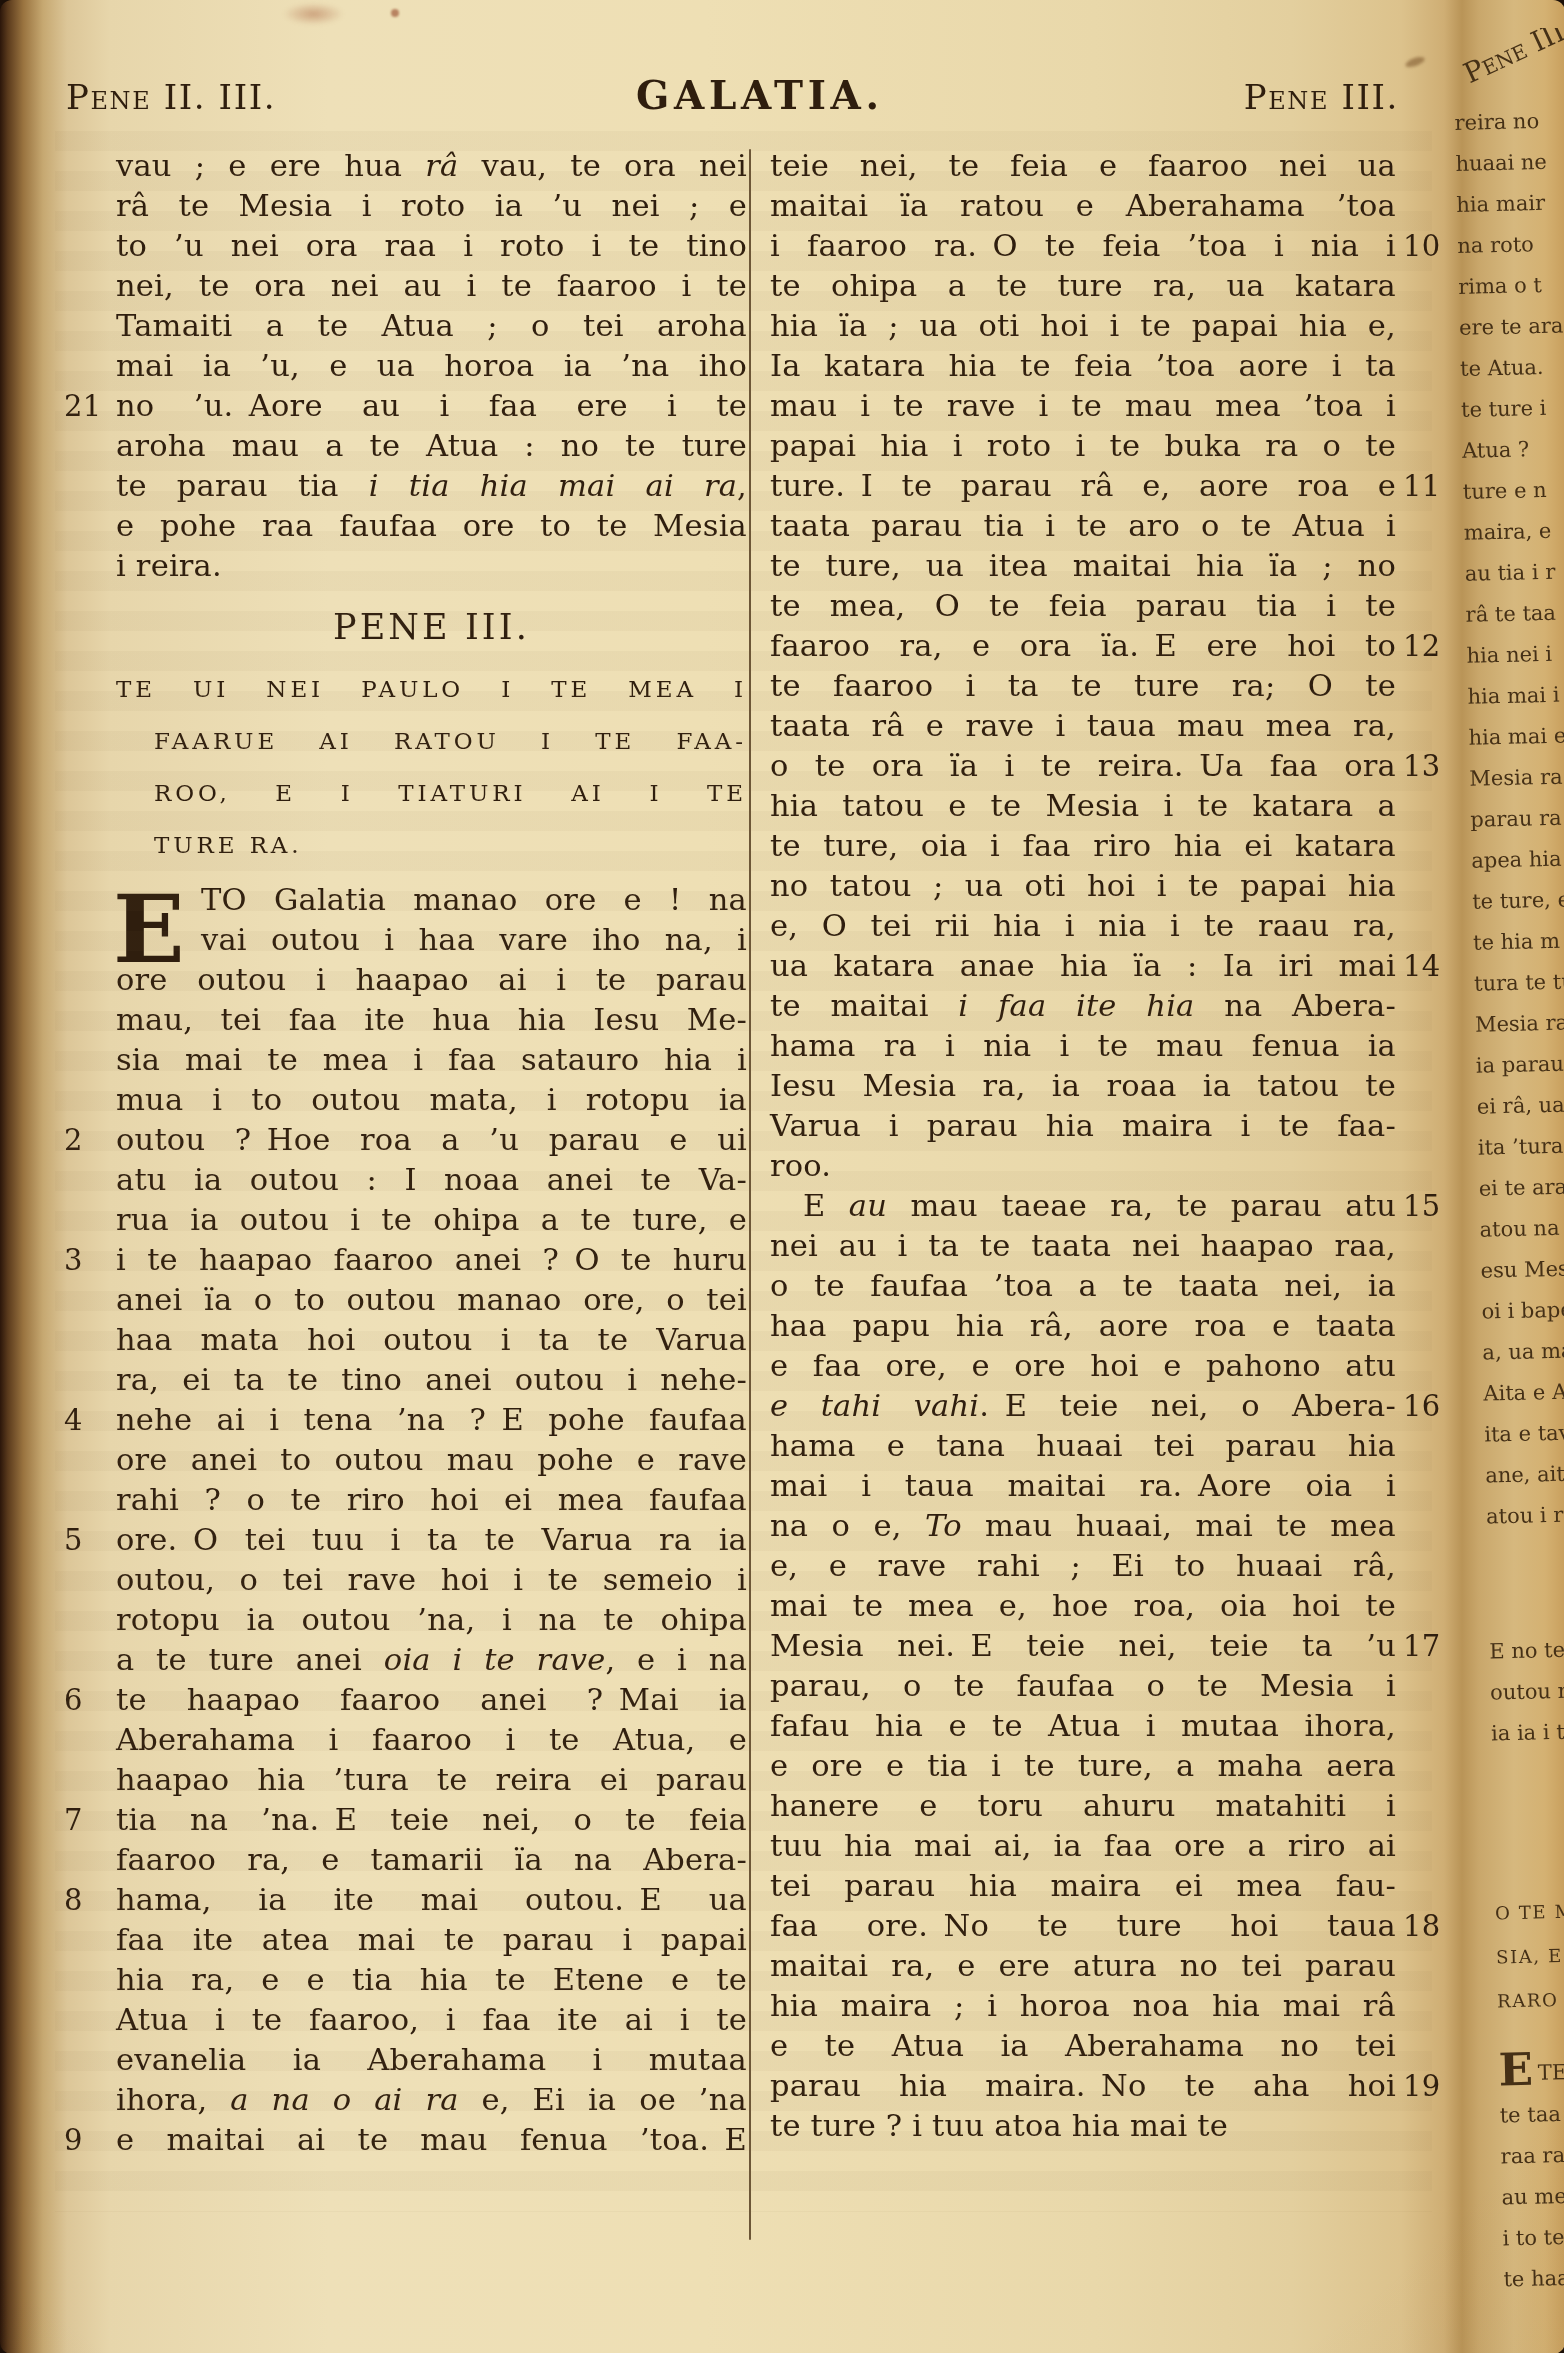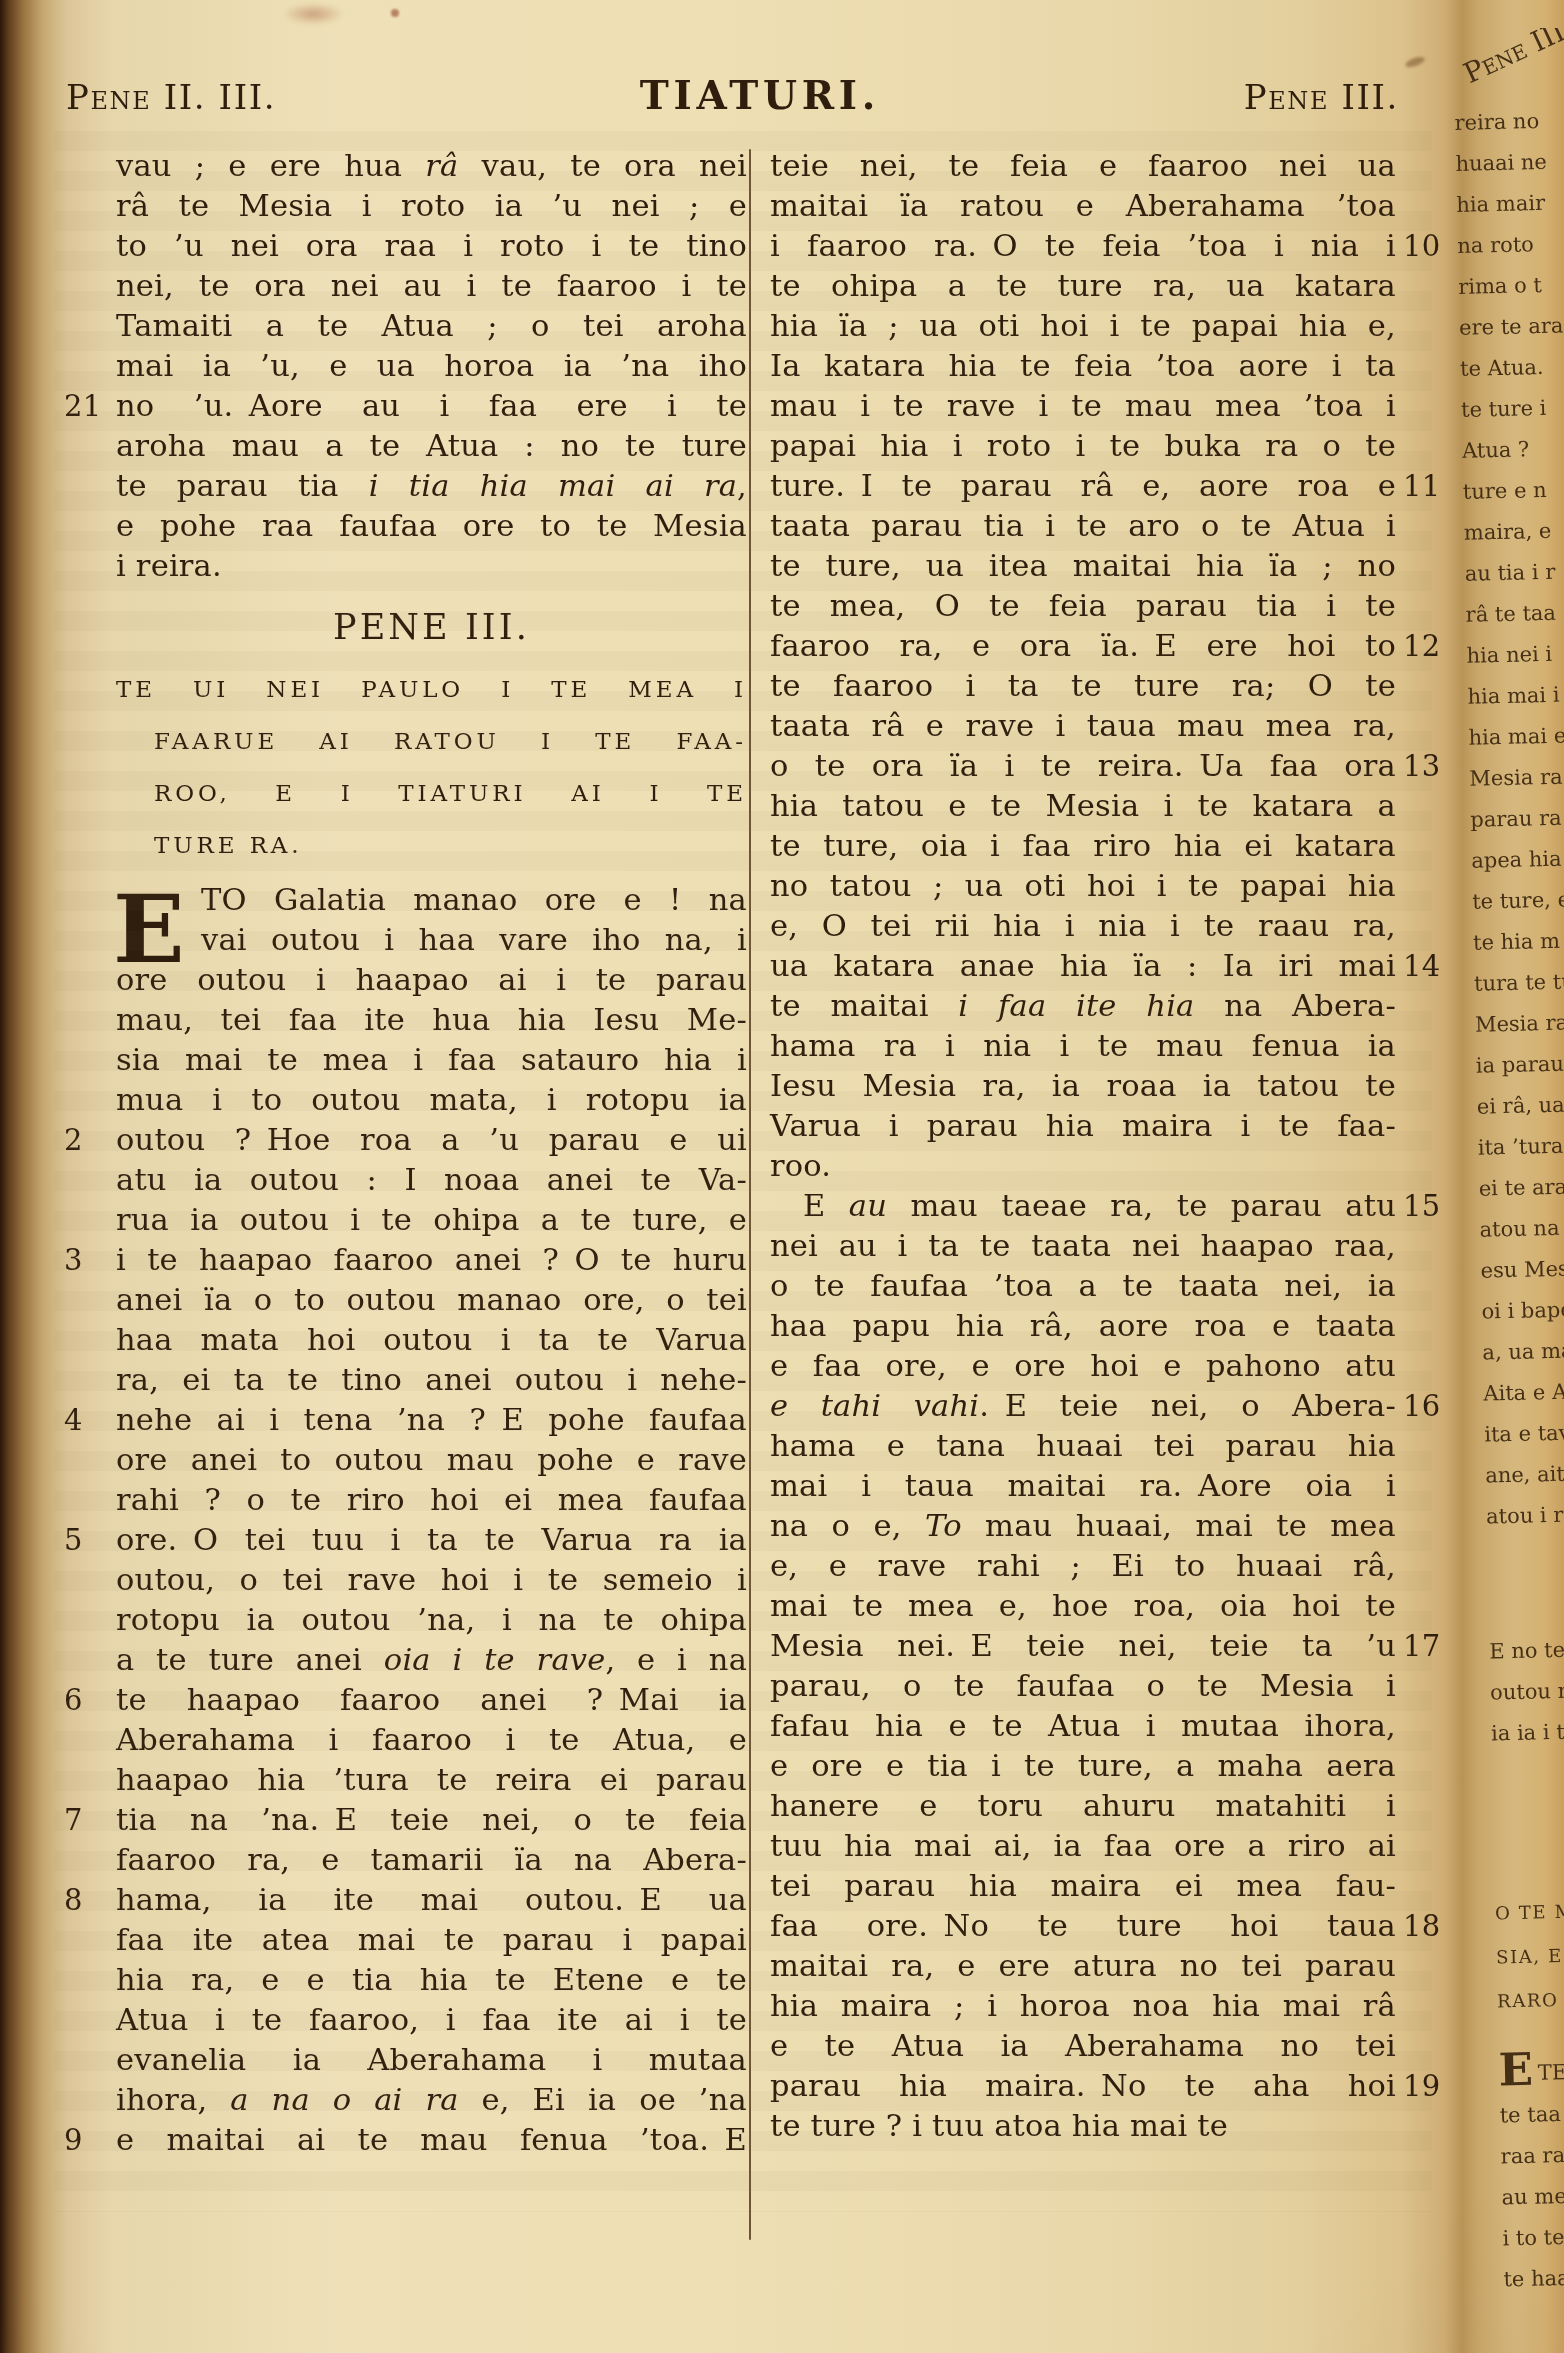--- a/index.html
+++ b/index.html
@@ -7,20 +7,21 @@
     position:relative;width:1565px;height:2354px;overflow:hidden;
     font-family:"DejaVu Serif","Liberation Serif",serif;
     color:#2f1e0e;
     background:
       radial-gradient(140% 120% at 45% 42%, rgba(0,0,0,0) 55%, rgba(90,60,25,.14) 85%, rgba(55,32,12,.26) 100%),
       linear-gradient(90deg,
         #2b160a 0px,#5a3a1c 7.8px,#9a7440 23.5px,#c6a871 43px,#dcc698 67px,
         #e7d6ab 110px,#eee0b8 329px,#eedfb4 704px,#e9d8aa 1095px,#e3cf9e 1291px,
         #dcc28c 1401px,#cfae74 1444px,#b99457 1462px,#c9a76b 1479px,
         #d6b87e 1514px,#d4b172 1545px,#c89f5d 1565px);
+    border-radius: 12px;
   }
   .page *{box-sizing:border-box;}
   
   .header{position:absolute;top:72px;left:66px;width:1333px;display:flex;justify-content:space-between;align-items:baseline;}
   .h-side{font-variant:small-caps;font-size:34px;letter-spacing:1.6px;}
   .h-center{font-size:39px;font-weight:700;letter-spacing:4.7px;}
   
   .col{position:absolute;top:146px;font-size:30.5px;line-height:40px;letter-spacing:0.2px;}
   .col-left{left:116px;width:631px;}
   .col-right{left:770px;width:626px;}
@@ -59,21 +60,21 @@
     background:rgba(110,70,30,.5);filter:blur(1.6px);transform:rotate(-20deg);}
   .gap{width:100%;}
 </style>
 </head>
 <body>
 
 <div class="page">
 
   <div class="header">
     <span class="h-side">Pene II. III.</span>
-    <span class="h-center">TIATURI.</span>
+    <span class="h-center">GALATIA.</span>
     <span class="h-side">Pene III.</span>
   </div>
 
   <div class="col col-left">
     <div id="chapterEnd">
         <div class="line">vau ; e ere hua <i>râ</i> vau, te ora nei</div>
         <div class="line">râ te Mesia i roto ia ’u nei ; e</div>
         <div class="line">to ’u nei ora raa i roto i te tino</div>
         <div class="line">nei, te ora nei au i te faaroo i te</div>
         <div class="line">Tamaiti a te Atua ; o tei aroha</div>

